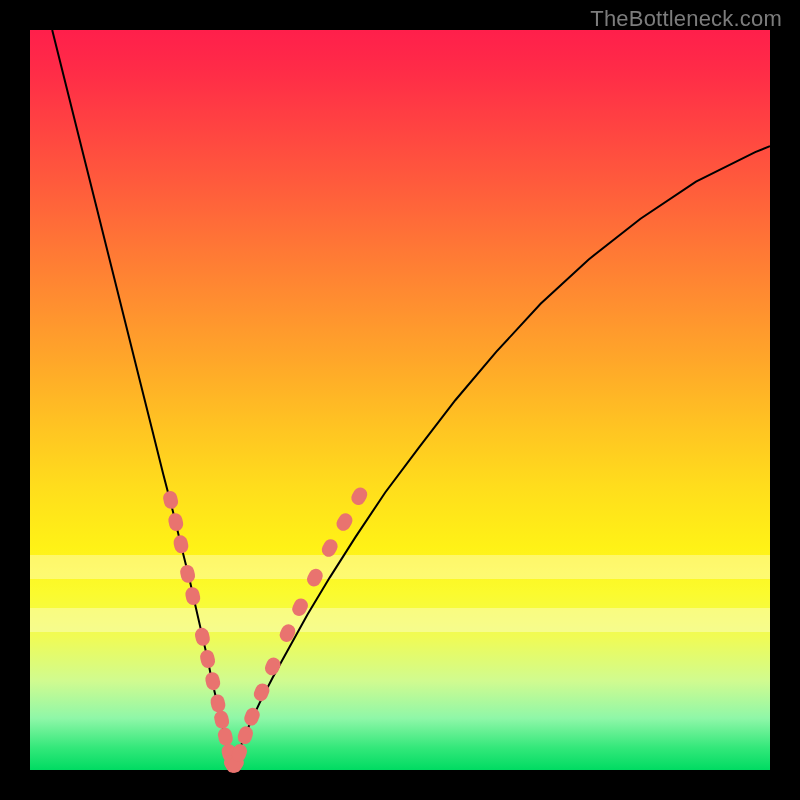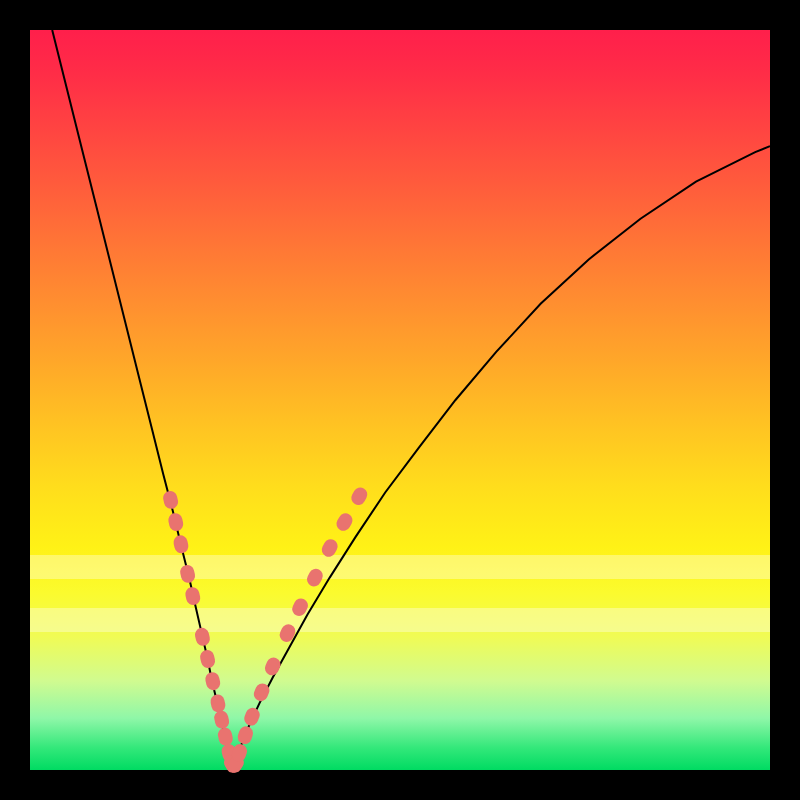--- a/index.html
+++ b/index.html
@@ -160,13 +160,14 @@
           <g transform="translate(314.50 492.10) rotate(-60.3)">
             <rect x="-9" y="-7" width="18" height="14" rx="7" class="bead" fill="#e9736f"></rect>
           </g>
           <g transform="translate(329.30 466.20) rotate(-60.3)">
             <rect x="-9" y="-7" width="18" height="14" rx="7" class="bead" fill="#e9736f"></rect>
           </g>
         </g>
     </svg>
 
   </div>
+  <div class="watermark">TheBottleneck.com</div>
 </div>
 
 </body></html>

